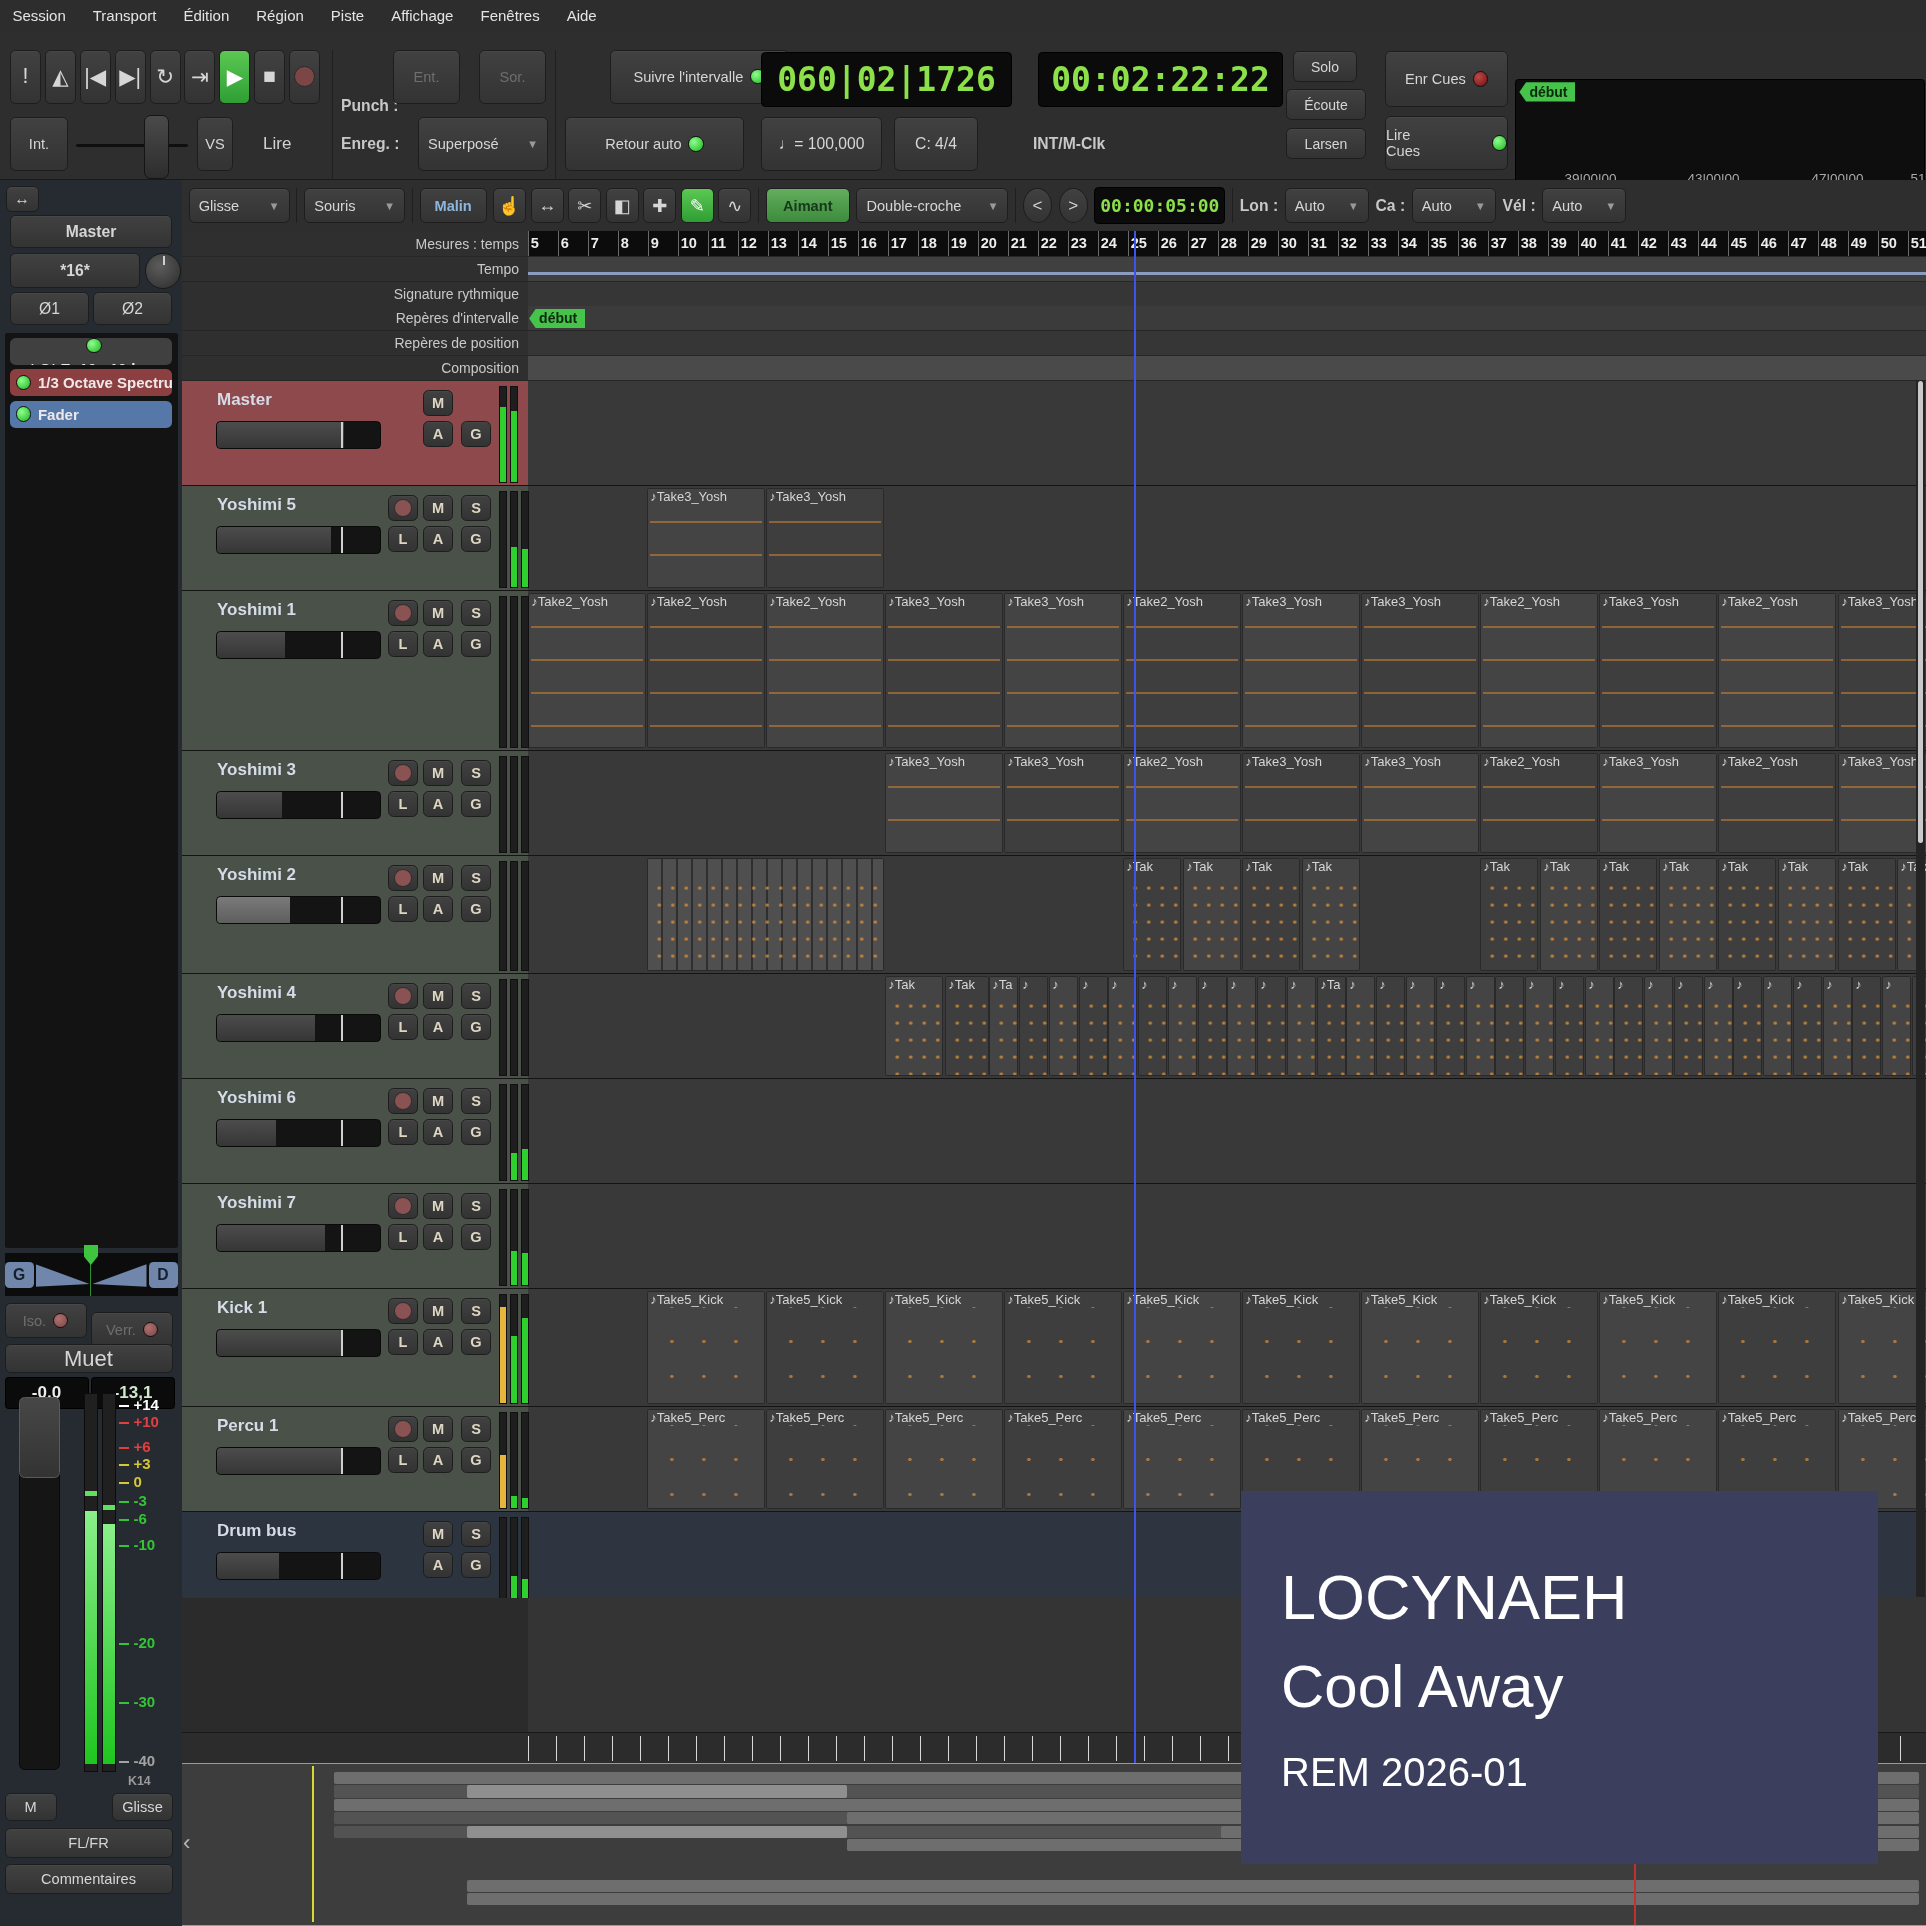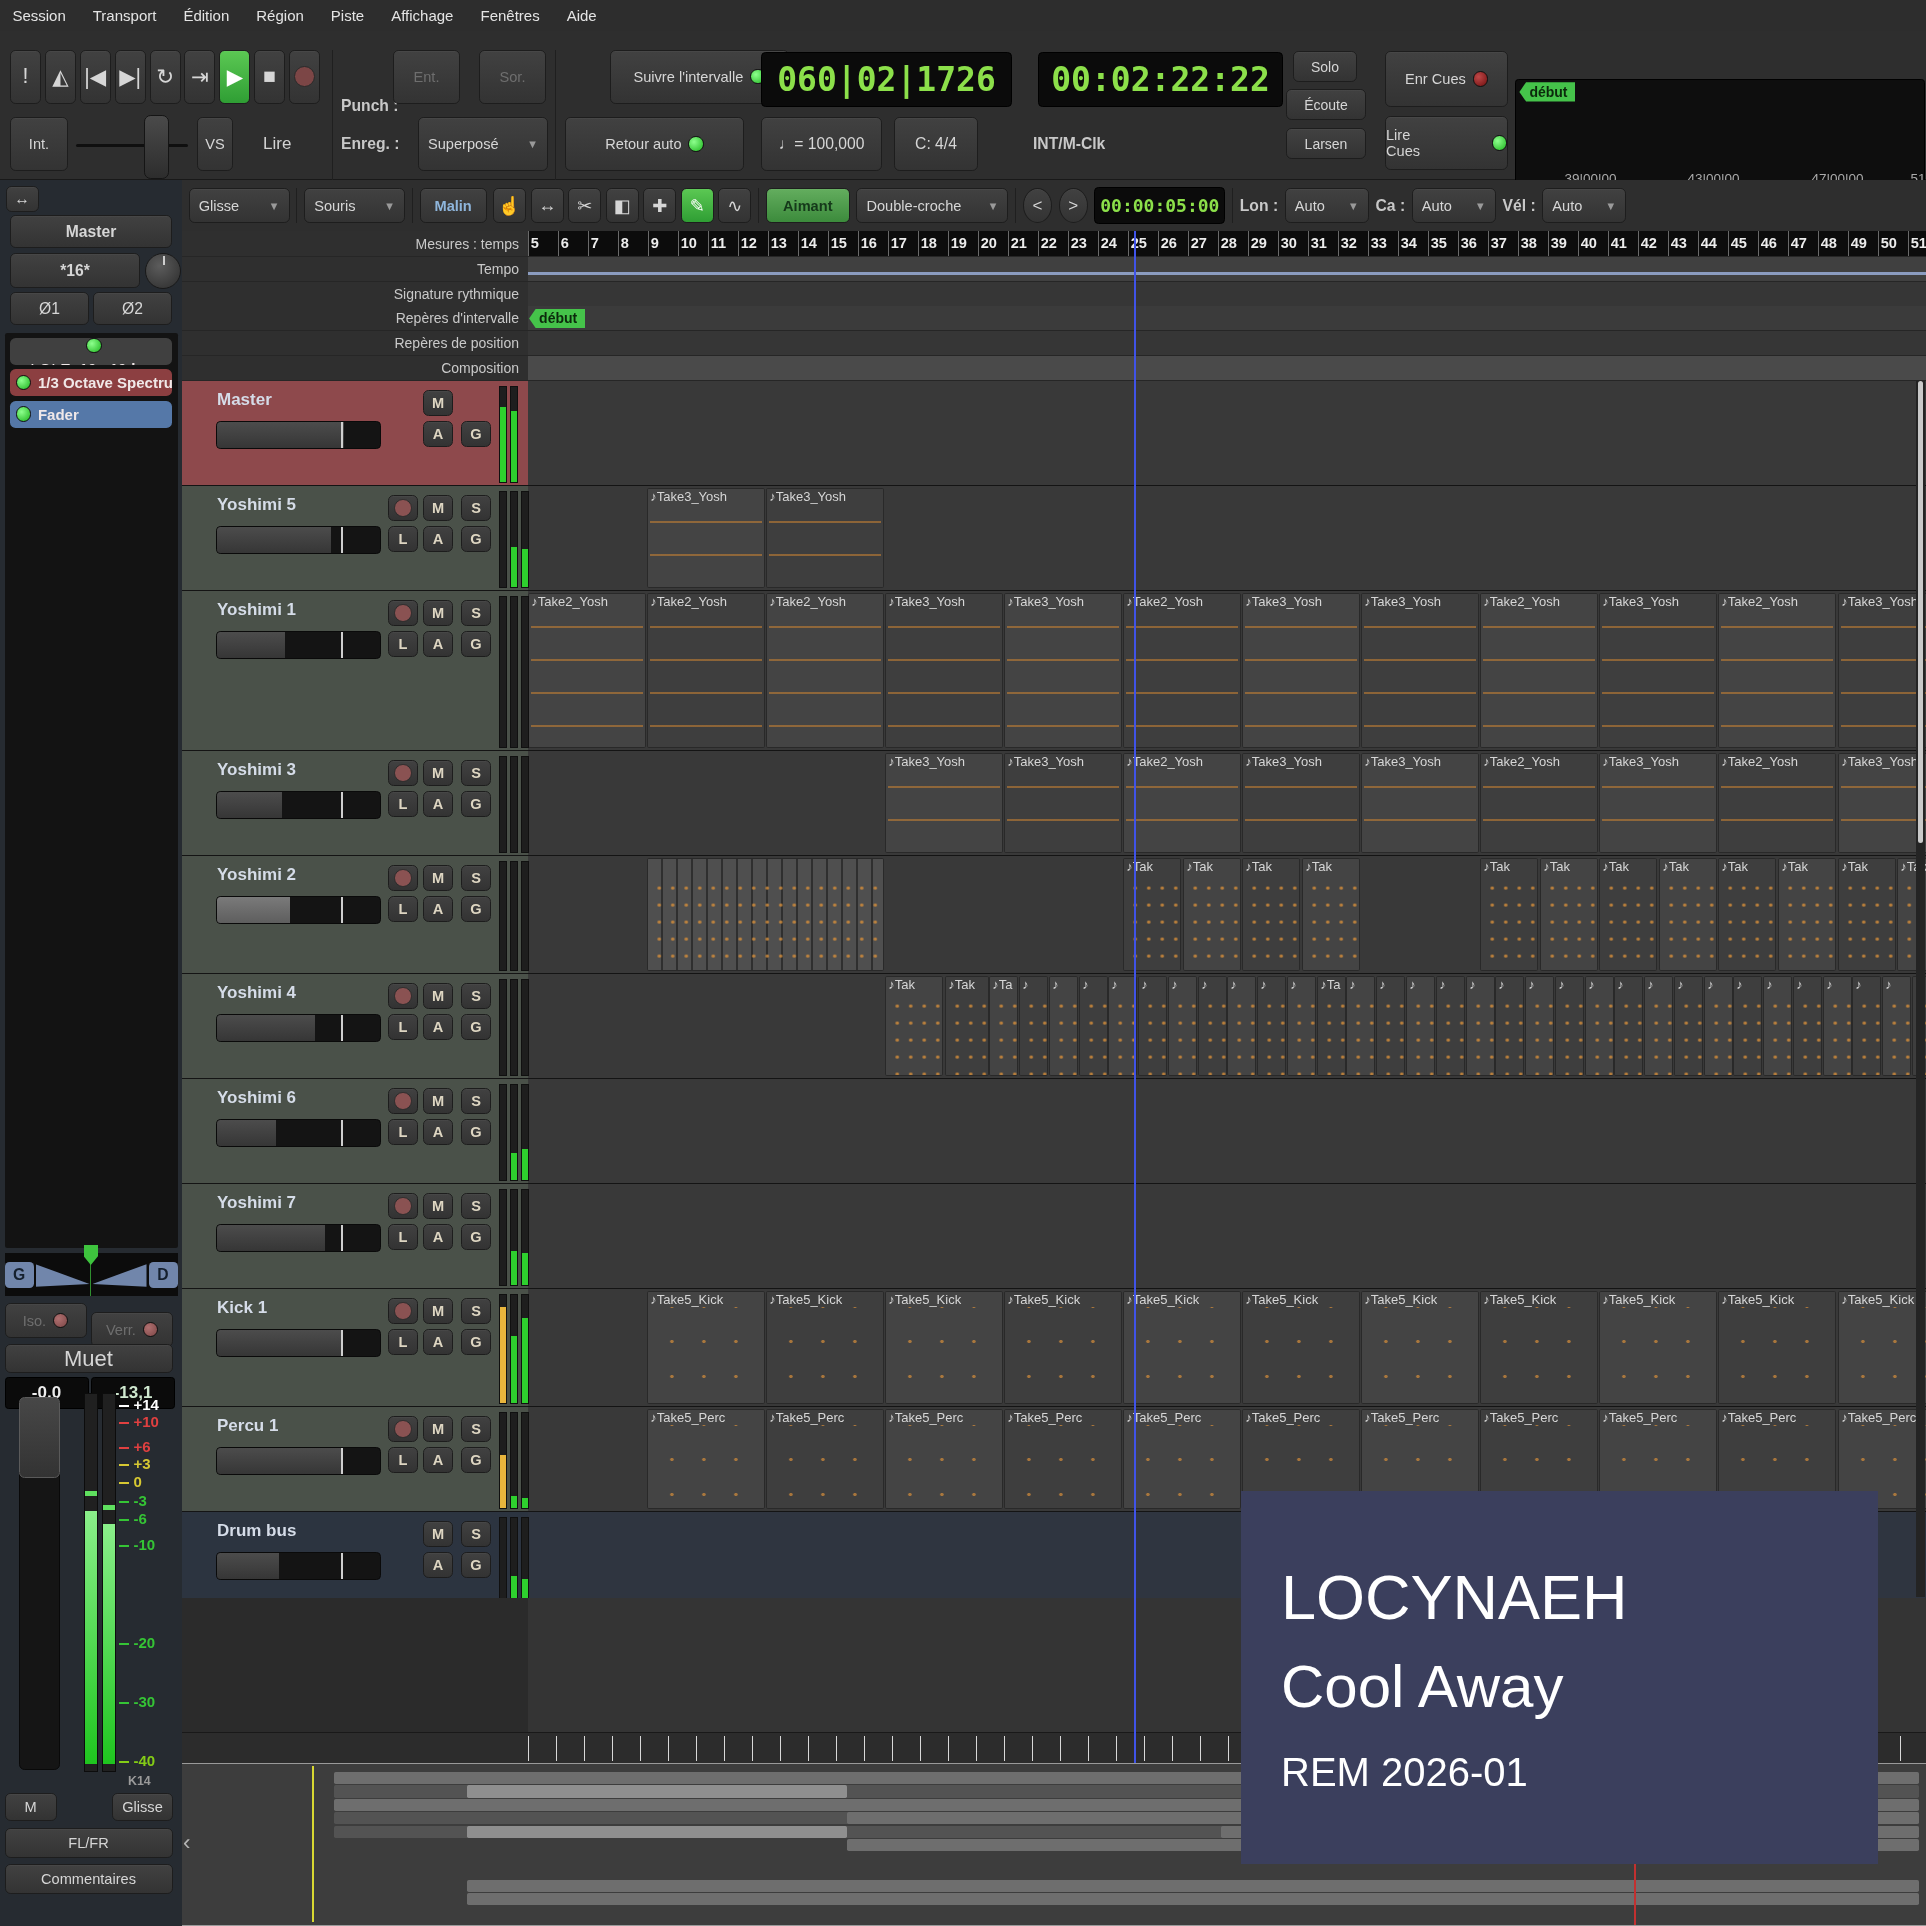--- a/index.html
+++ b/index.html
@@ -287,21 +287,21 @@
         <span class="scalelab" style="left: 119px; top: 1216px; color: #ffffff;">+14</span>
         <span class="scalelab" style="left: 119px; top: 1233px; color: rgb(224, 64, 64);">+10</span>
         <span class="scalelab" style="left: 119px; top: 1258px; color: rgb(224, 64, 64);">+6</span>
         <span class="scalelab" style="left: 119px; top: 1275px; color: rgb(214, 200, 50);">+3</span>
         <span class="scalelab" style="left: 119px; top: 1293px; color: rgb(214, 200, 50);">0</span>
         <span class="scalelab" style="left: 119px; top: 1312px; color: rgb(53, 196, 53);">-3</span>
         <span class="scalelab" style="left: 119px; top: 1330px; color: rgb(53, 196, 53);">-6</span>
         <span class="scalelab" style="left: 119px; top: 1356px; color: rgb(53, 196, 53);">-10</span>
         <span class="scalelab" style="left: 119px; top: 1454px; color: rgb(53, 196, 53);">-20</span>
         <span class="scalelab" style="left: 119px; top: 1513px; color: rgb(53, 196, 53);">-30</span>
-        <span class="scalelab" style="left: 119px; top: 1572px; color: #84cc16;">-40</span>
+        <span class="scalelab" style="left: 119px; top: 1572px; color: #a3a3a3;">-40</span>
       </div>
     <div id="k14">K14</div>
     <div class="btn abs" style="left:4.5px;top:1613px;width:52px;height:28px;">M</div>
     <div class="btn abs" style="left:112px;top:1613px;width:61px;height:28px;">Glisse</div>
     <div class="btn abs" style="left:4.5px;top:1648px;width:168px;height:30px;">FL/FR</div>
     <div class="btn abs" style="left:4.5px;top:1684px;width:168px;height:30px;">Commentaires</div>
   </div>
 
   <div id="edtoolbar" class="abs">
     <div class="btn dd" style="width:101px;">

